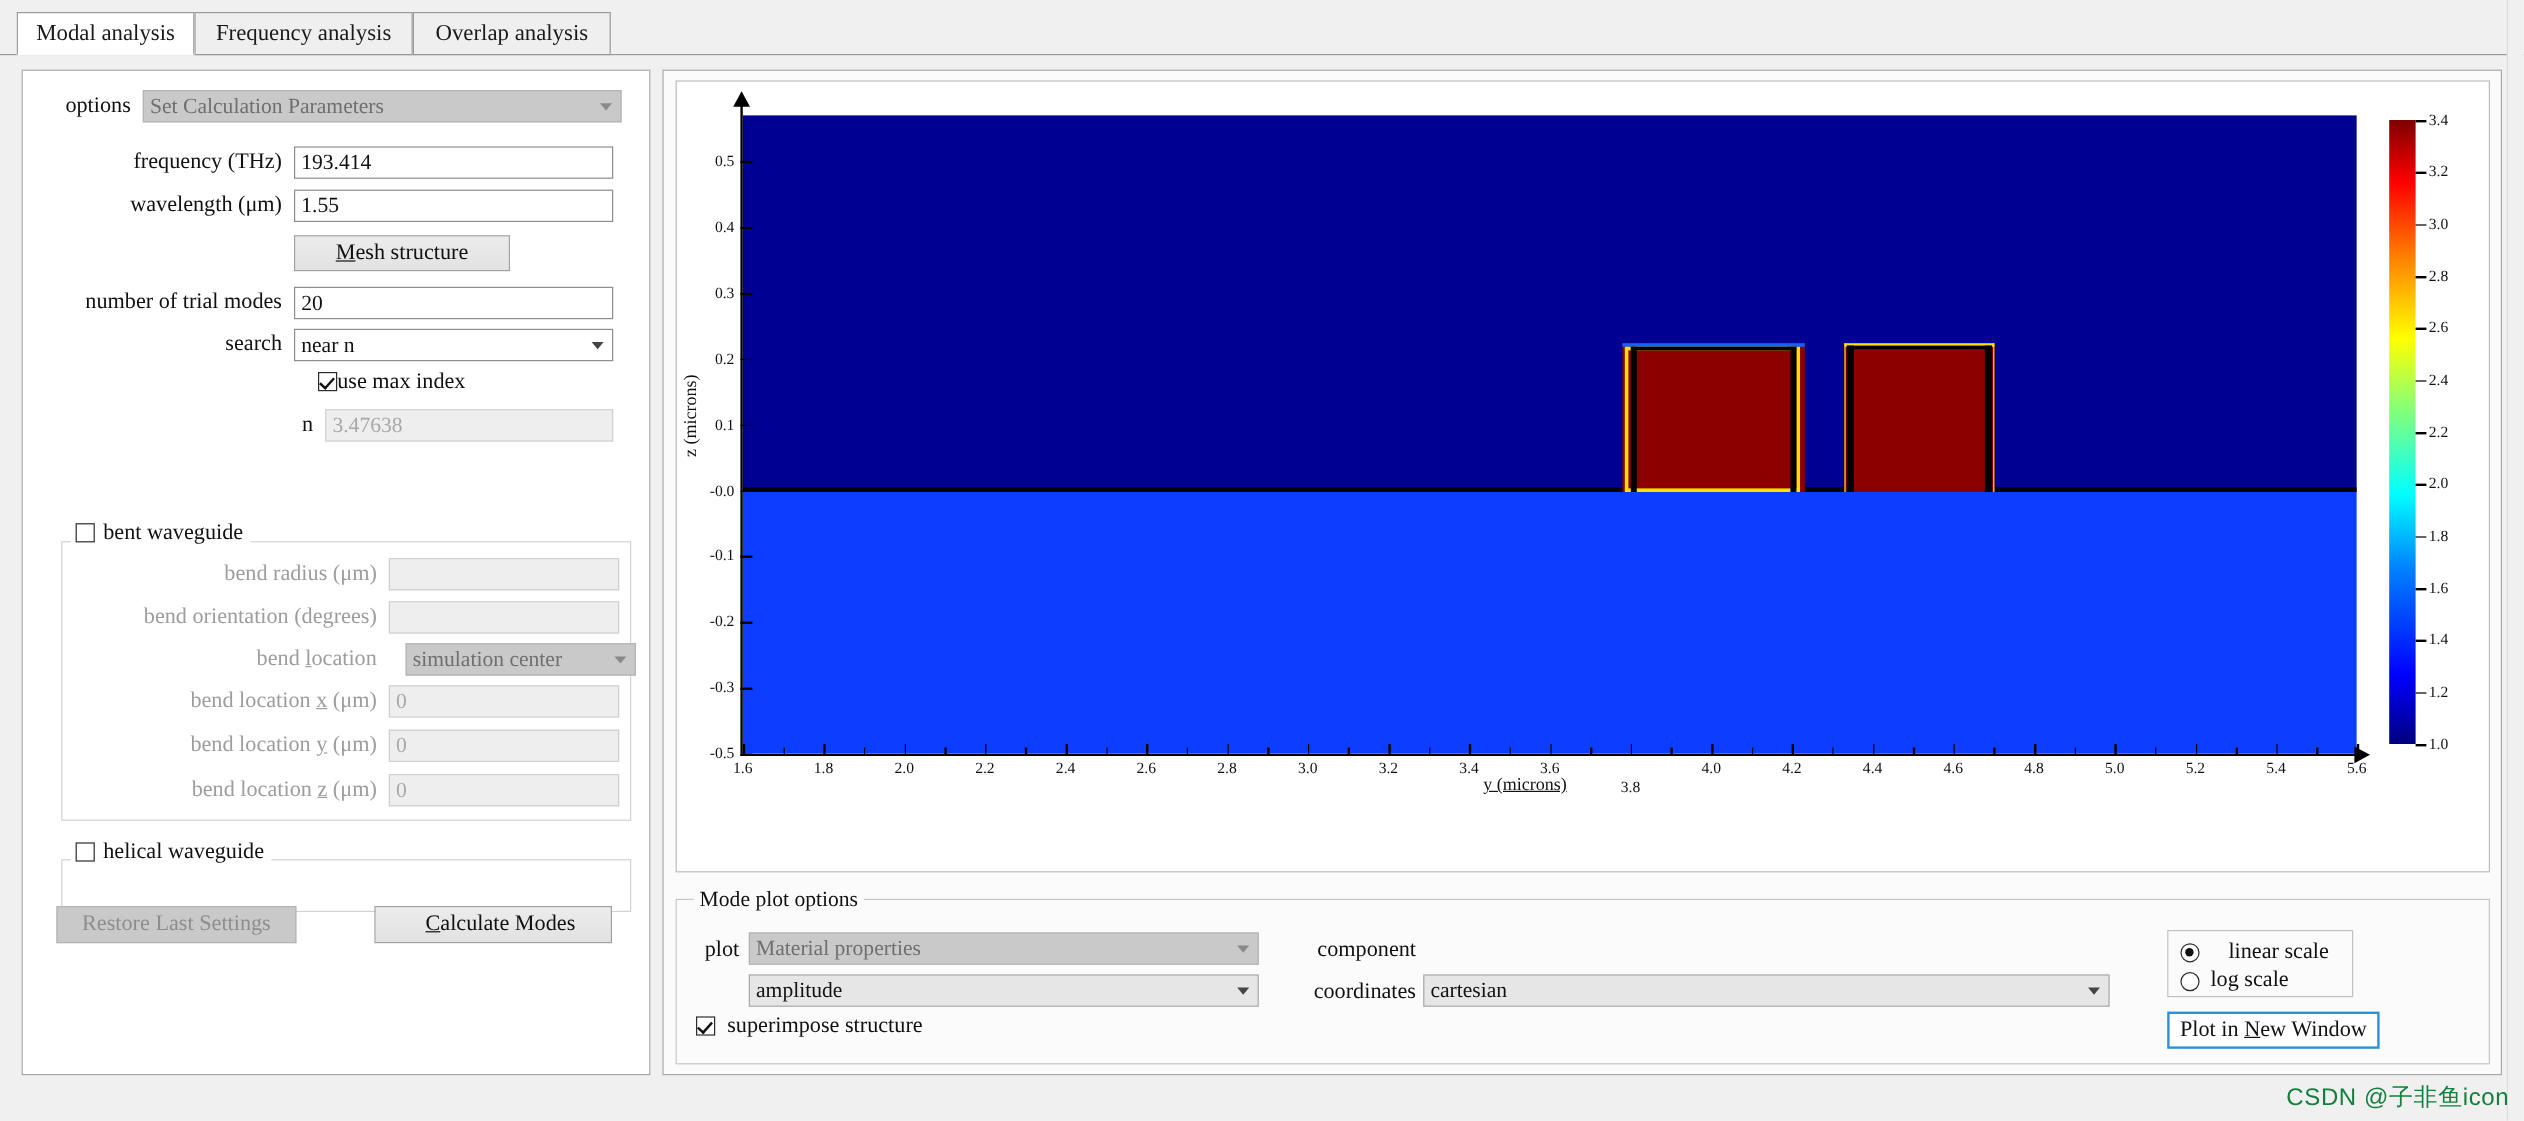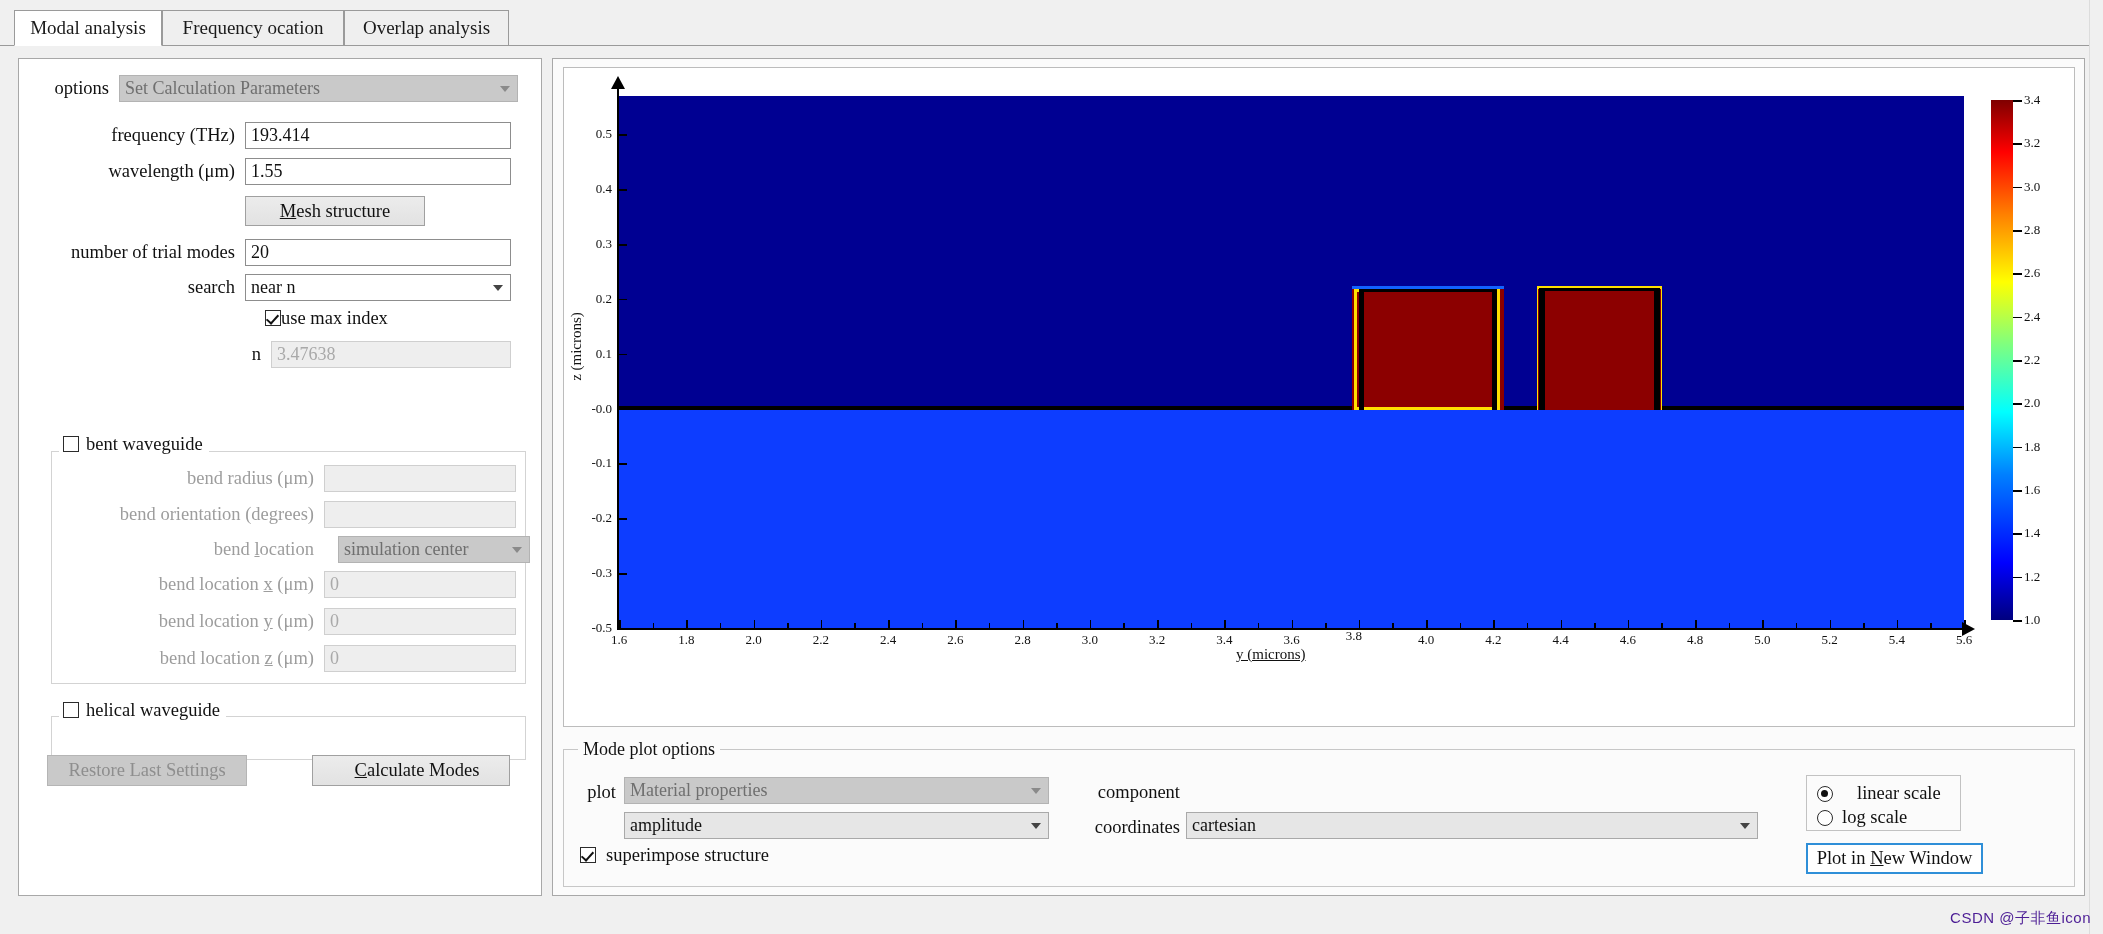--- a/index.html
+++ b/index.html
@@ -182,39 +182,39 @@
     position: relative; flex: 0 0 auto;
   }
   .radio.sel::after {
     content: ""; position: absolute; left: 3px; top: 3px;
     width: 7px; height: 7px; border-radius: 50%; background: #111;
   }
   .radiolabel { font-size: 18.5px; color: #111; font-family: "Liberation Serif", serif; }
 
   .watermark {
     position: absolute; right: 12px; bottom: 6px;
-    font-size: 15px; color: #4c1d95;
+    font-size: 20px; color: #15803d;
     font-family: "Liberation Sans", sans-serif;
     letter-spacing: 0.5px;
     margin-top: 36px;
   }
   .scrollstrip {
     position: absolute; right: 0; top: 0; width: 14px; height: 934px;
     background: #f0f0f0; border-left: 1px solid #dcdcdc;
   }
 </style>
 </head>
 <body>
 
 <div class="tabbar">
   <div class="tab active" style="left:14px; width:148px;">
     <span>Modal analysis</span>
   </div>
   <div class="tab" style="left:162px; width:182px;">
-    <span>Frequency ocation</span>
+    <span>Frequency analysis</span>
   </div>
   <div class="tab" style="left:344px; width:165px;">
     <span>Overlap analysis</span>
   </div>
 </div>
 
 <div class="leftpanel">
 
   <div class="row" style="left:20px; top:16px;">
     <span class="lbl" style="width:70px;">options</span>
@@ -431,21 +431,21 @@
           <div class="tick" style="left: 593px; top: 552px; width: 1.5px; height: 9px;"></div>
           <div class="ticklabel" style="left: 580px; top: 564px; width: 26px; text-align: center;">3.2</div>
           <div class="tick" style="left: 626.625px; top: 555px; width: 1.5px; height: 6px;"></div>
           <div class="tick" style="left: 660.25px; top: 552px; width: 1.5px; height: 9px;"></div>
           <div class="ticklabel" style="left: 647.25px; top: 564px; width: 26px; text-align: center;">3.4</div>
           <div class="tick" style="left: 693.875px; top: 555px; width: 1.5px; height: 6px;"></div>
           <div class="tick" style="left: 727.5px; top: 552px; width: 1.5px; height: 9px;"></div>
           <div class="ticklabel" style="left: 714.5px; top: 564px; width: 26px; text-align: center;">3.6</div>
           <div class="tick" style="left: 761.125px; top: 555px; width: 1.5px; height: 6px;"></div>
           <div class="tick" style="left: 794.75px; top: 552px; width: 1.5px; height: 9px;"></div>
-          <div class="ticklabel" style="left: 781.75px; top: 560px; width: 26px; text-align: left;">3.8</div>
+          <div class="ticklabel" style="left: 781.75px; top: 580px; width: 26px; text-align: center;">3.8</div>
           <div class="tick" style="left: 828.375px; top: 555px; width: 1.5px; height: 6px;"></div>
           <div class="tick" style="left: 862px; top: 552px; width: 1.5px; height: 9px;"></div>
           <div class="ticklabel" style="left: 849px; top: 564px; width: 26px; text-align: center;">4.0</div>
           <div class="tick" style="left: 895.625px; top: 555px; width: 1.5px; height: 6px;"></div>
           <div class="tick" style="left: 929.25px; top: 552px; width: 1.5px; height: 9px;"></div>
           <div class="ticklabel" style="left: 916.25px; top: 564px; width: 26px; text-align: center;">4.2</div>
           <div class="tick" style="left: 962.875px; top: 555px; width: 1.5px; height: 6px;"></div>
           <div class="tick" style="left: 996.5px; top: 552px; width: 1.5px; height: 9px;"></div>
           <div class="ticklabel" style="left: 983.5px; top: 564px; width: 26px; text-align: center;">4.4</div>
           <div class="tick" style="left: 1030.12px; top: 555px; width: 1.5px; height: 6px;"></div>

